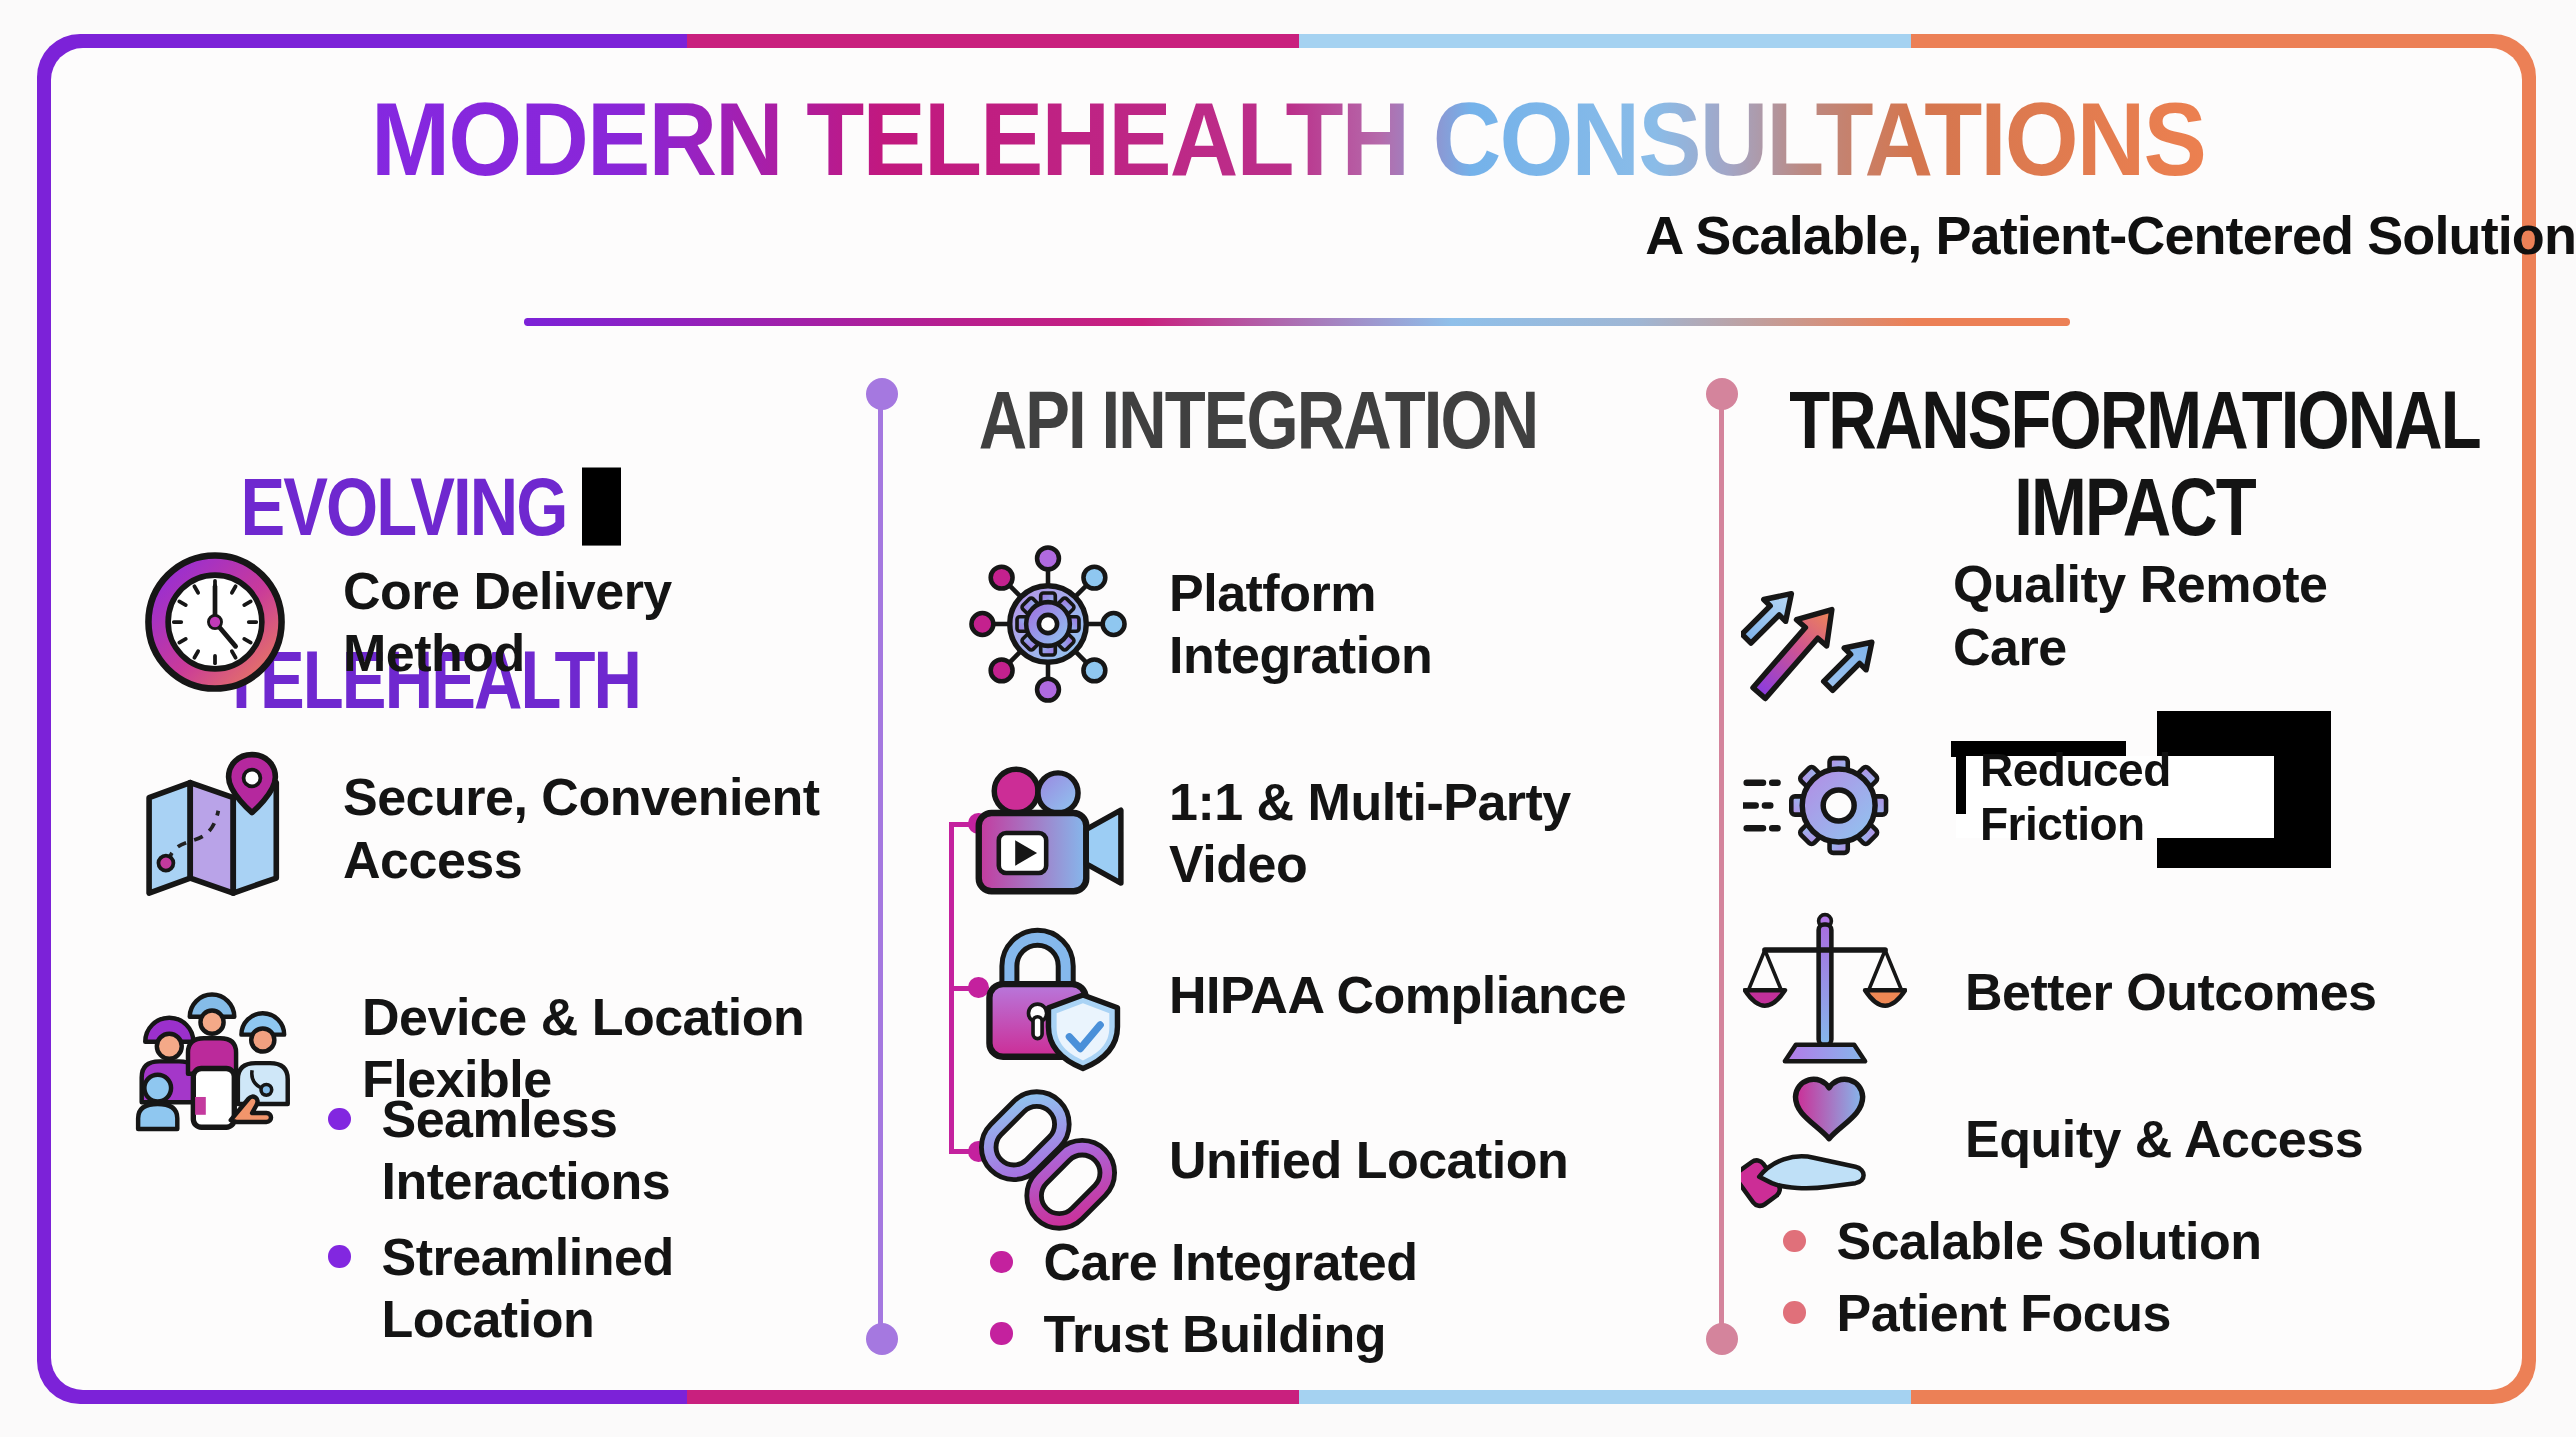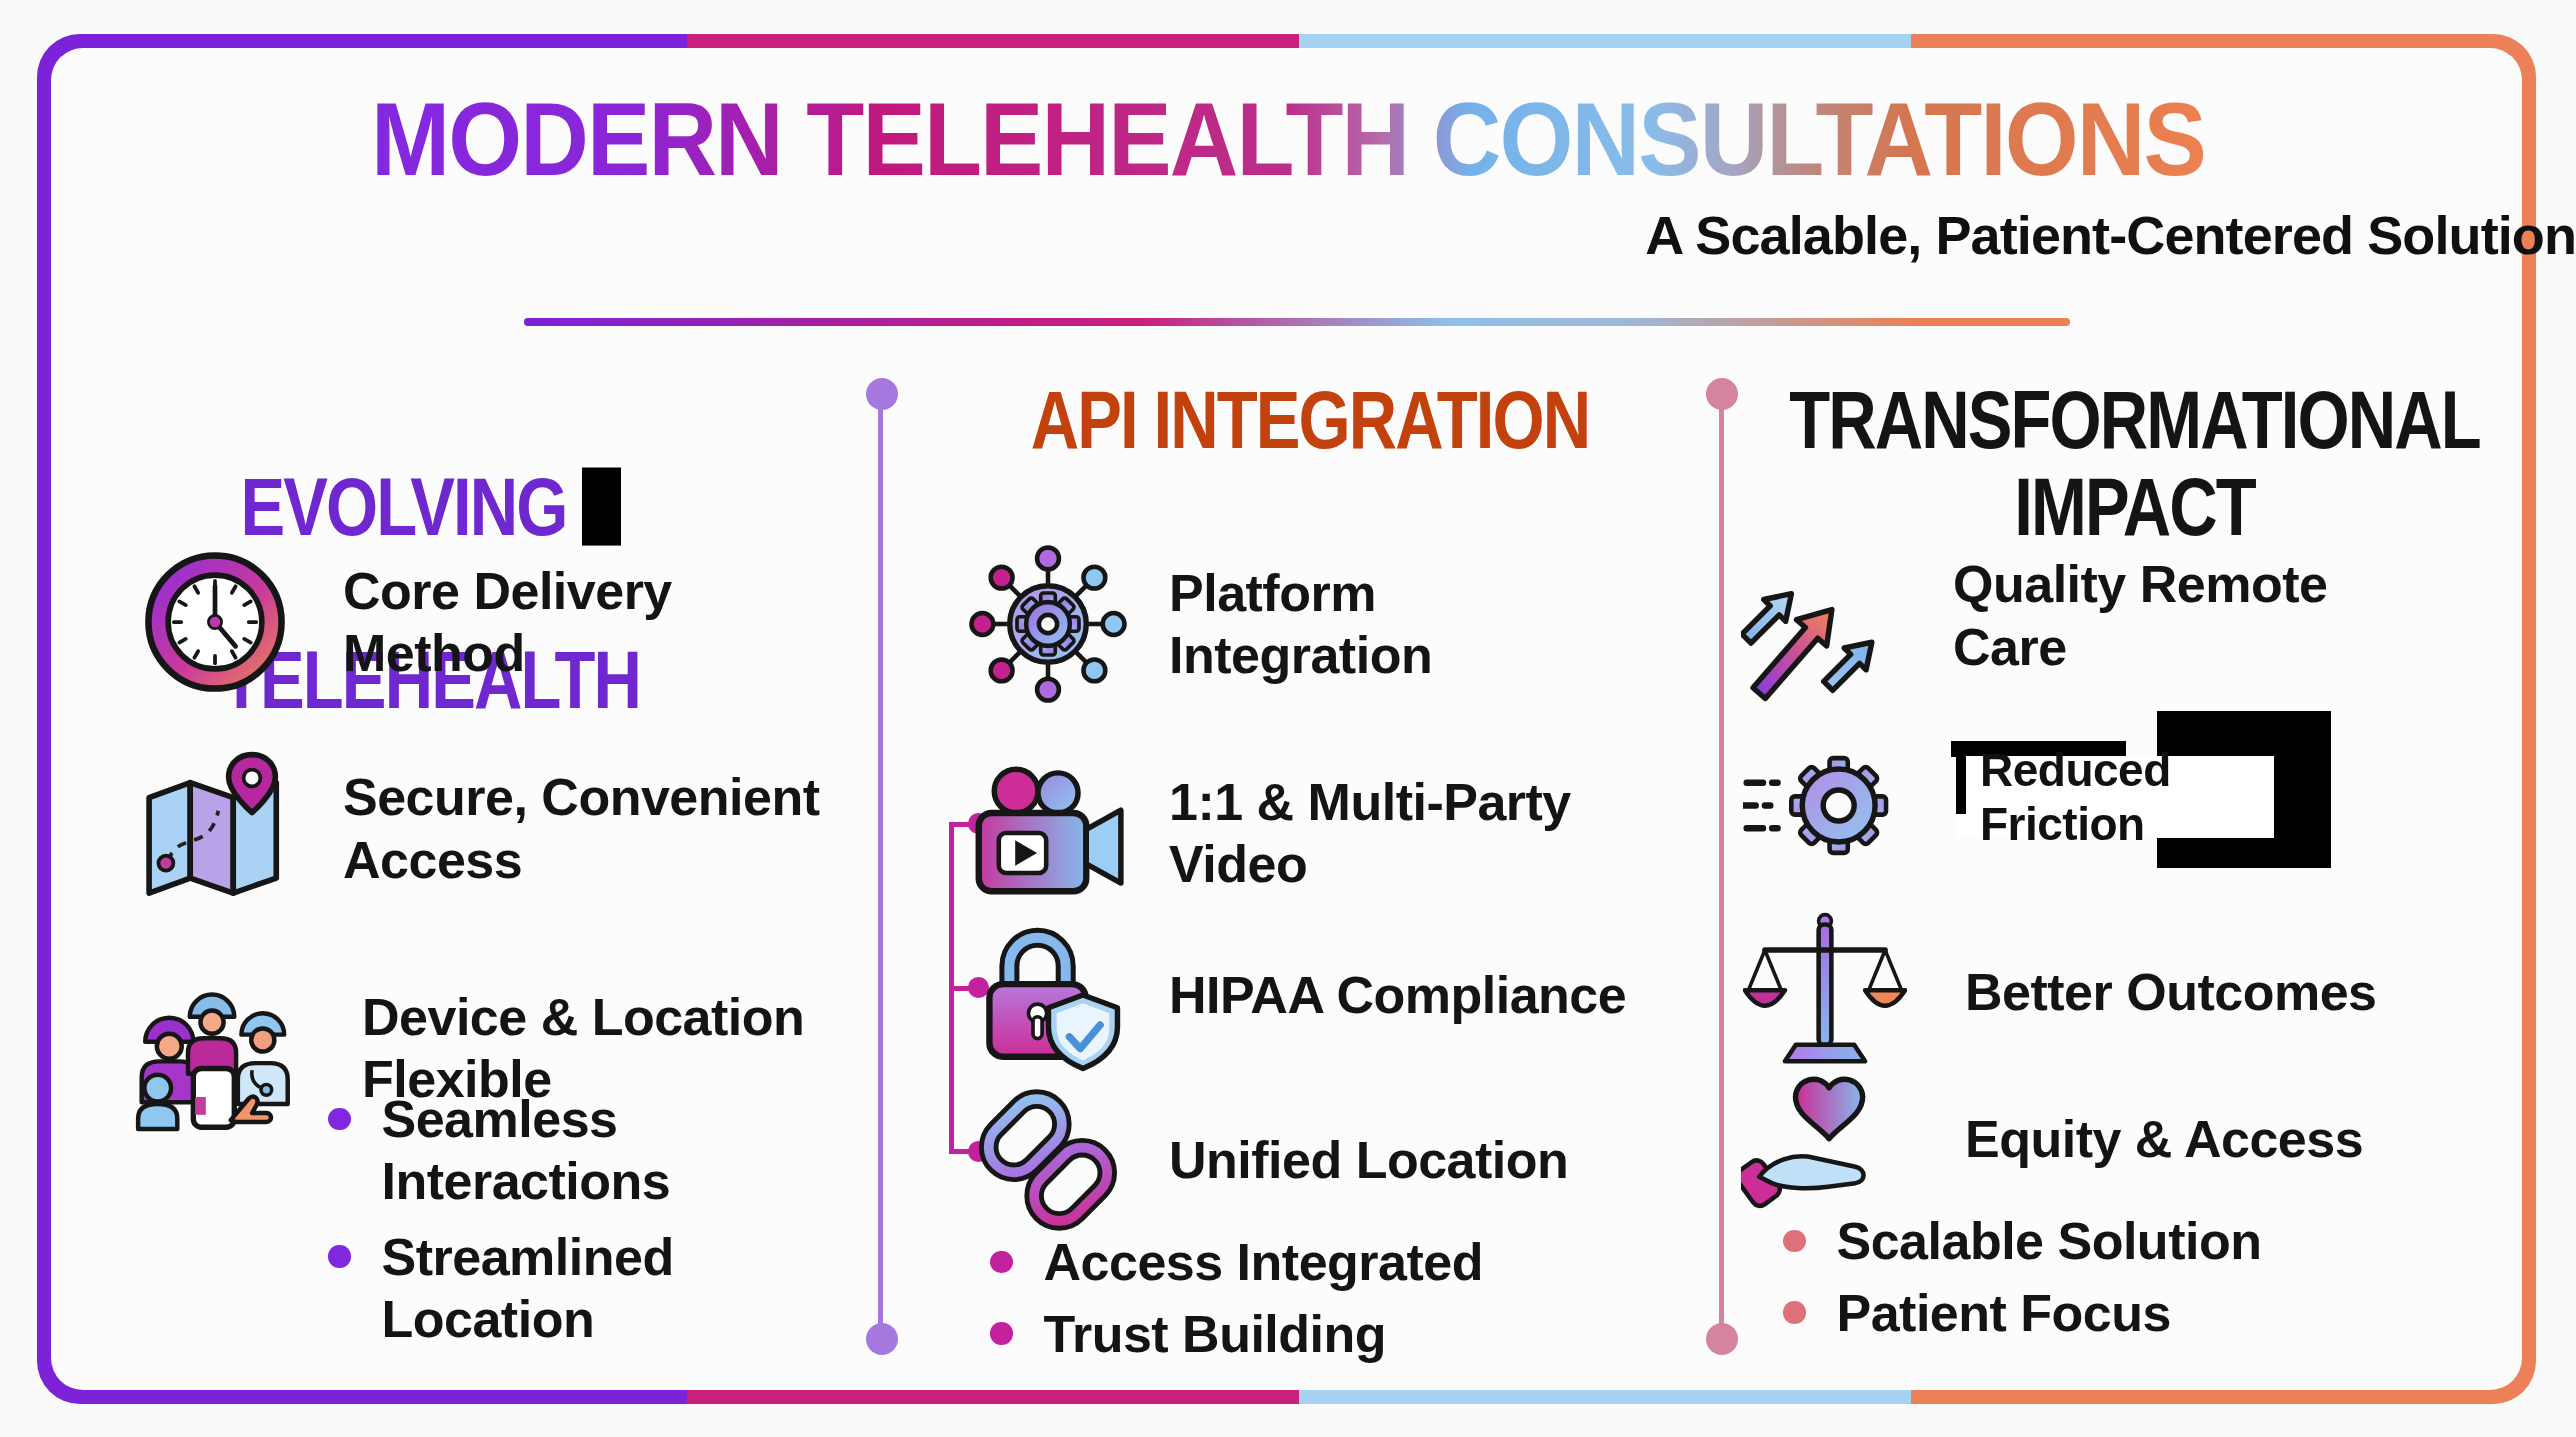--- a/index.html
+++ b/index.html
@@ -66,21 +66,21 @@
 
   <div class="col-head" style="left: 103px; width: 655px; color: rgb(111, 40, 207);">
     <span class="squeeze">
       <span class="head-line">
         <span>EVOLVING</span>
         <span class="redact-sm"></span>
       </span>
       <span>TELEHEALTH</span>
     </span>
   </div>
-  <div class="col-head" style="left: 945px; width: 730px; color: #c2410c;">
+  <div class="col-head" style="left: 893px; width: 730px; color: #404040;">
     <span class="squeeze">API INTEGRATION</span>
   </div>
   <div class="col-head" style="left: 1760px; width: 749px; color: rgb(20, 20, 20);">
     <span class="squeeze">TRANSFORMATIONAL
 IMPACT</span>
   </div>
 
   <div class="row" style="left:131px;top:538px;width:749px;height:168px">
     <div class="icon-box">
       <svg width="150" height="150" viewBox="0 0 160 160">
@@ -301,21 +301,21 @@
         <rect x="92" y="74" width="62" height="102" rx="31" transform="rotate(45 123 125)" fill="none" stroke="#161616" stroke-width="24"></rect>
         <rect x="92" y="74" width="62" height="102" rx="31" transform="rotate(45 123 125)" fill="none" stroke="url(#gc2)" stroke-width="12"></rect>
       </svg>
     </div>
     <div class="label" style="margin-left:37px">Unified Location</div>
   </div>
 
   <div class="bullets" style="left:990px;top:1231px">
     <div class="bullet" style="margin-bottom:9.4px">
       <span class="dot" style="background-color: rgb(196, 33, 158);"></span>
-      <span class="label">Access Integrated</span>
+      <span class="label">Care Integrated</span>
     </div>
     <div class="bullet">
       <span class="dot" style="background-color: rgb(196, 33, 158);"></span>
       <span class="label">Trust Building</span>
     </div>
   </div>
 
   <div class="row" style="left:1741px;top:529px;width:805px;height:173px">
     <div class="icon-box">
       <svg width="168" height="173" viewBox="0 0 185 185">

